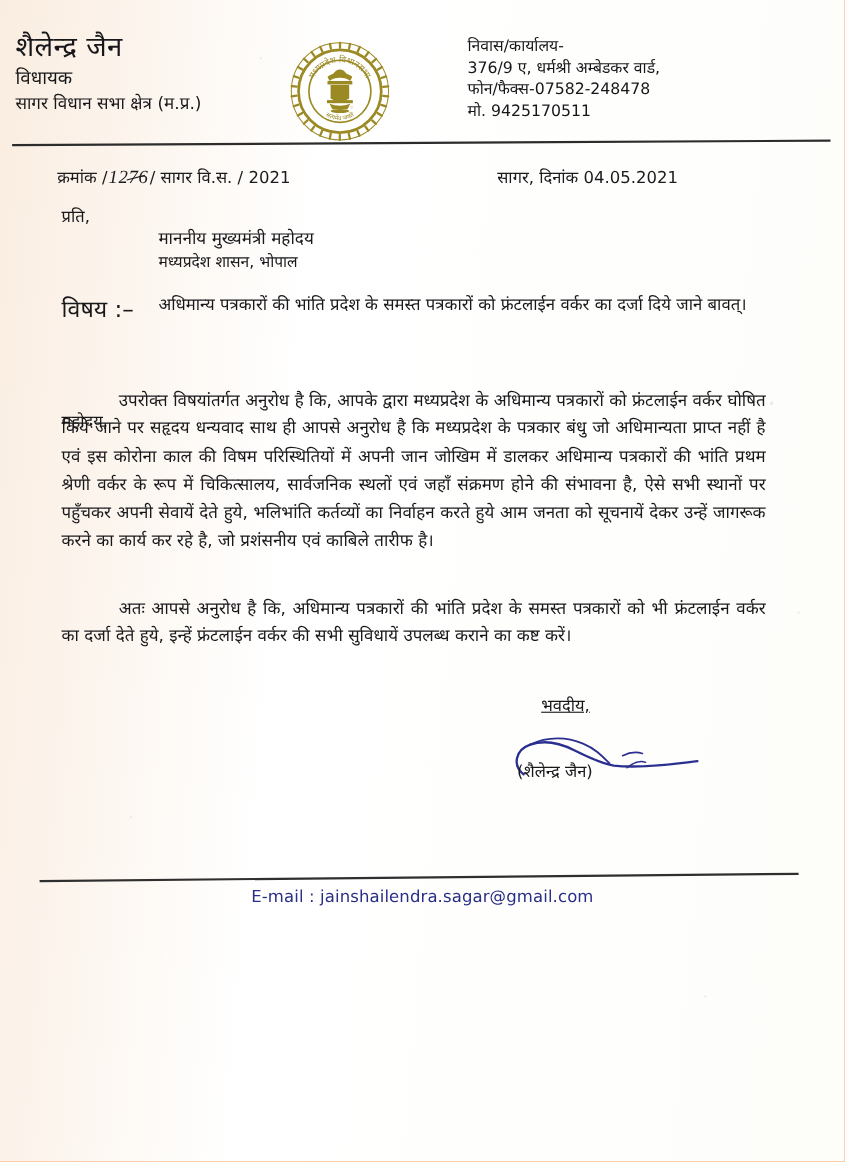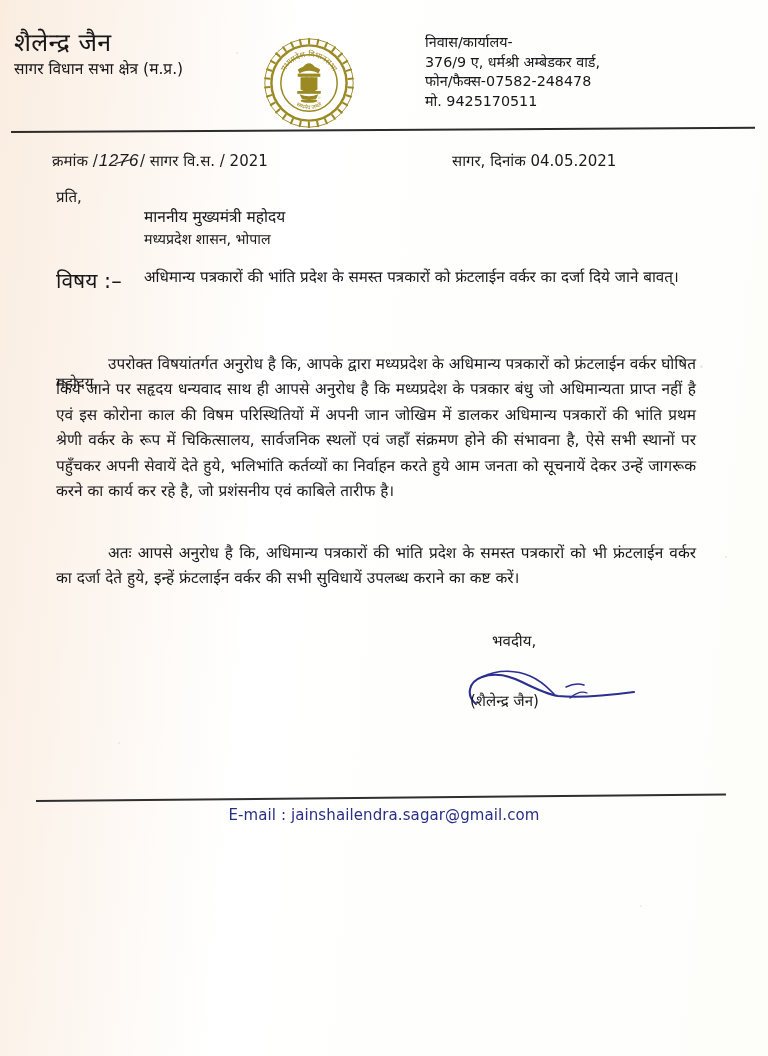--- a/index.html
+++ b/index.html
@@ -101,21 +101,21 @@
     color: #1b1b1e;
   }
   .ref-no {
     position: absolute;
     left: 52px;
     top: 0;
     font-size: 15px;
     white-space: nowrap;
   }
   .ref-no .hand {
-    font-family: Liberation Sans, sans-serif;
+    font-family: Liberation Serif, serif;
     font-style: italic;
     font-size: 17px;
     letter-spacing: 0.6px;
     position: relative;
     padding: 0 1px;
     margin-top: 16px;
   }
   .ref-no .hand::after {
     content: "";
     position: absolute;
@@ -204,20 +204,21 @@
   .sign-block {
     position: absolute;
     left: 470px;
     top: 630px;
     width: 230px;
     color: #18181b;
   }
   .sign-yours {
     font-size: 15px;
     margin-left: 22px;
+    text-decoration: underline;
   }
   .sign-wrap {
     position: relative;
     margin-top: 26px;
     height: 46px;
   }
   .sign-ink {
     position: absolute;
     left: -12px;
     top: -16px;
@@ -273,20 +274,21 @@
   <div class="speck" style="left:236px;top:52px;width:2px;height:2px;"></div>
   <div class="speck" style="left:700px;top:365px;width:3px;height:3px;"></div>
   <div class="speck" style="left:725px;top:556px;width:2px;height:2px;"></div>
   <div class="speck" style="left:118px;top:742px;width:2px;height:2px;"></div>
   <div class="speck" style="left:640px;top:905px;width:2px;height:2px;"></div>
 
   <div class="letterhead">
 
     <div class="lh-left">
       <div class="lh-name">शैलेन्द्र जैन</div>
+      <div class="lh-role">विधायक</div>
       <div class="lh-const">सागर विधान सभा क्षेत्र (म.प्र.)</div>
     </div>
 
     <div class="emblem">
       <svg viewBox="0 0 100 100" width="94" height="94" aria-hidden="true">
         <g fill="none" stroke="#9b8a24">
 
           <g stroke="#9b8a24" stroke-width="1.2" fill="#9b8a24">
             <g id="teeth">
               <circle cx="50" cy="50" r="47" fill="none" stroke="#9b8a24" stroke-width="1"></circle>

